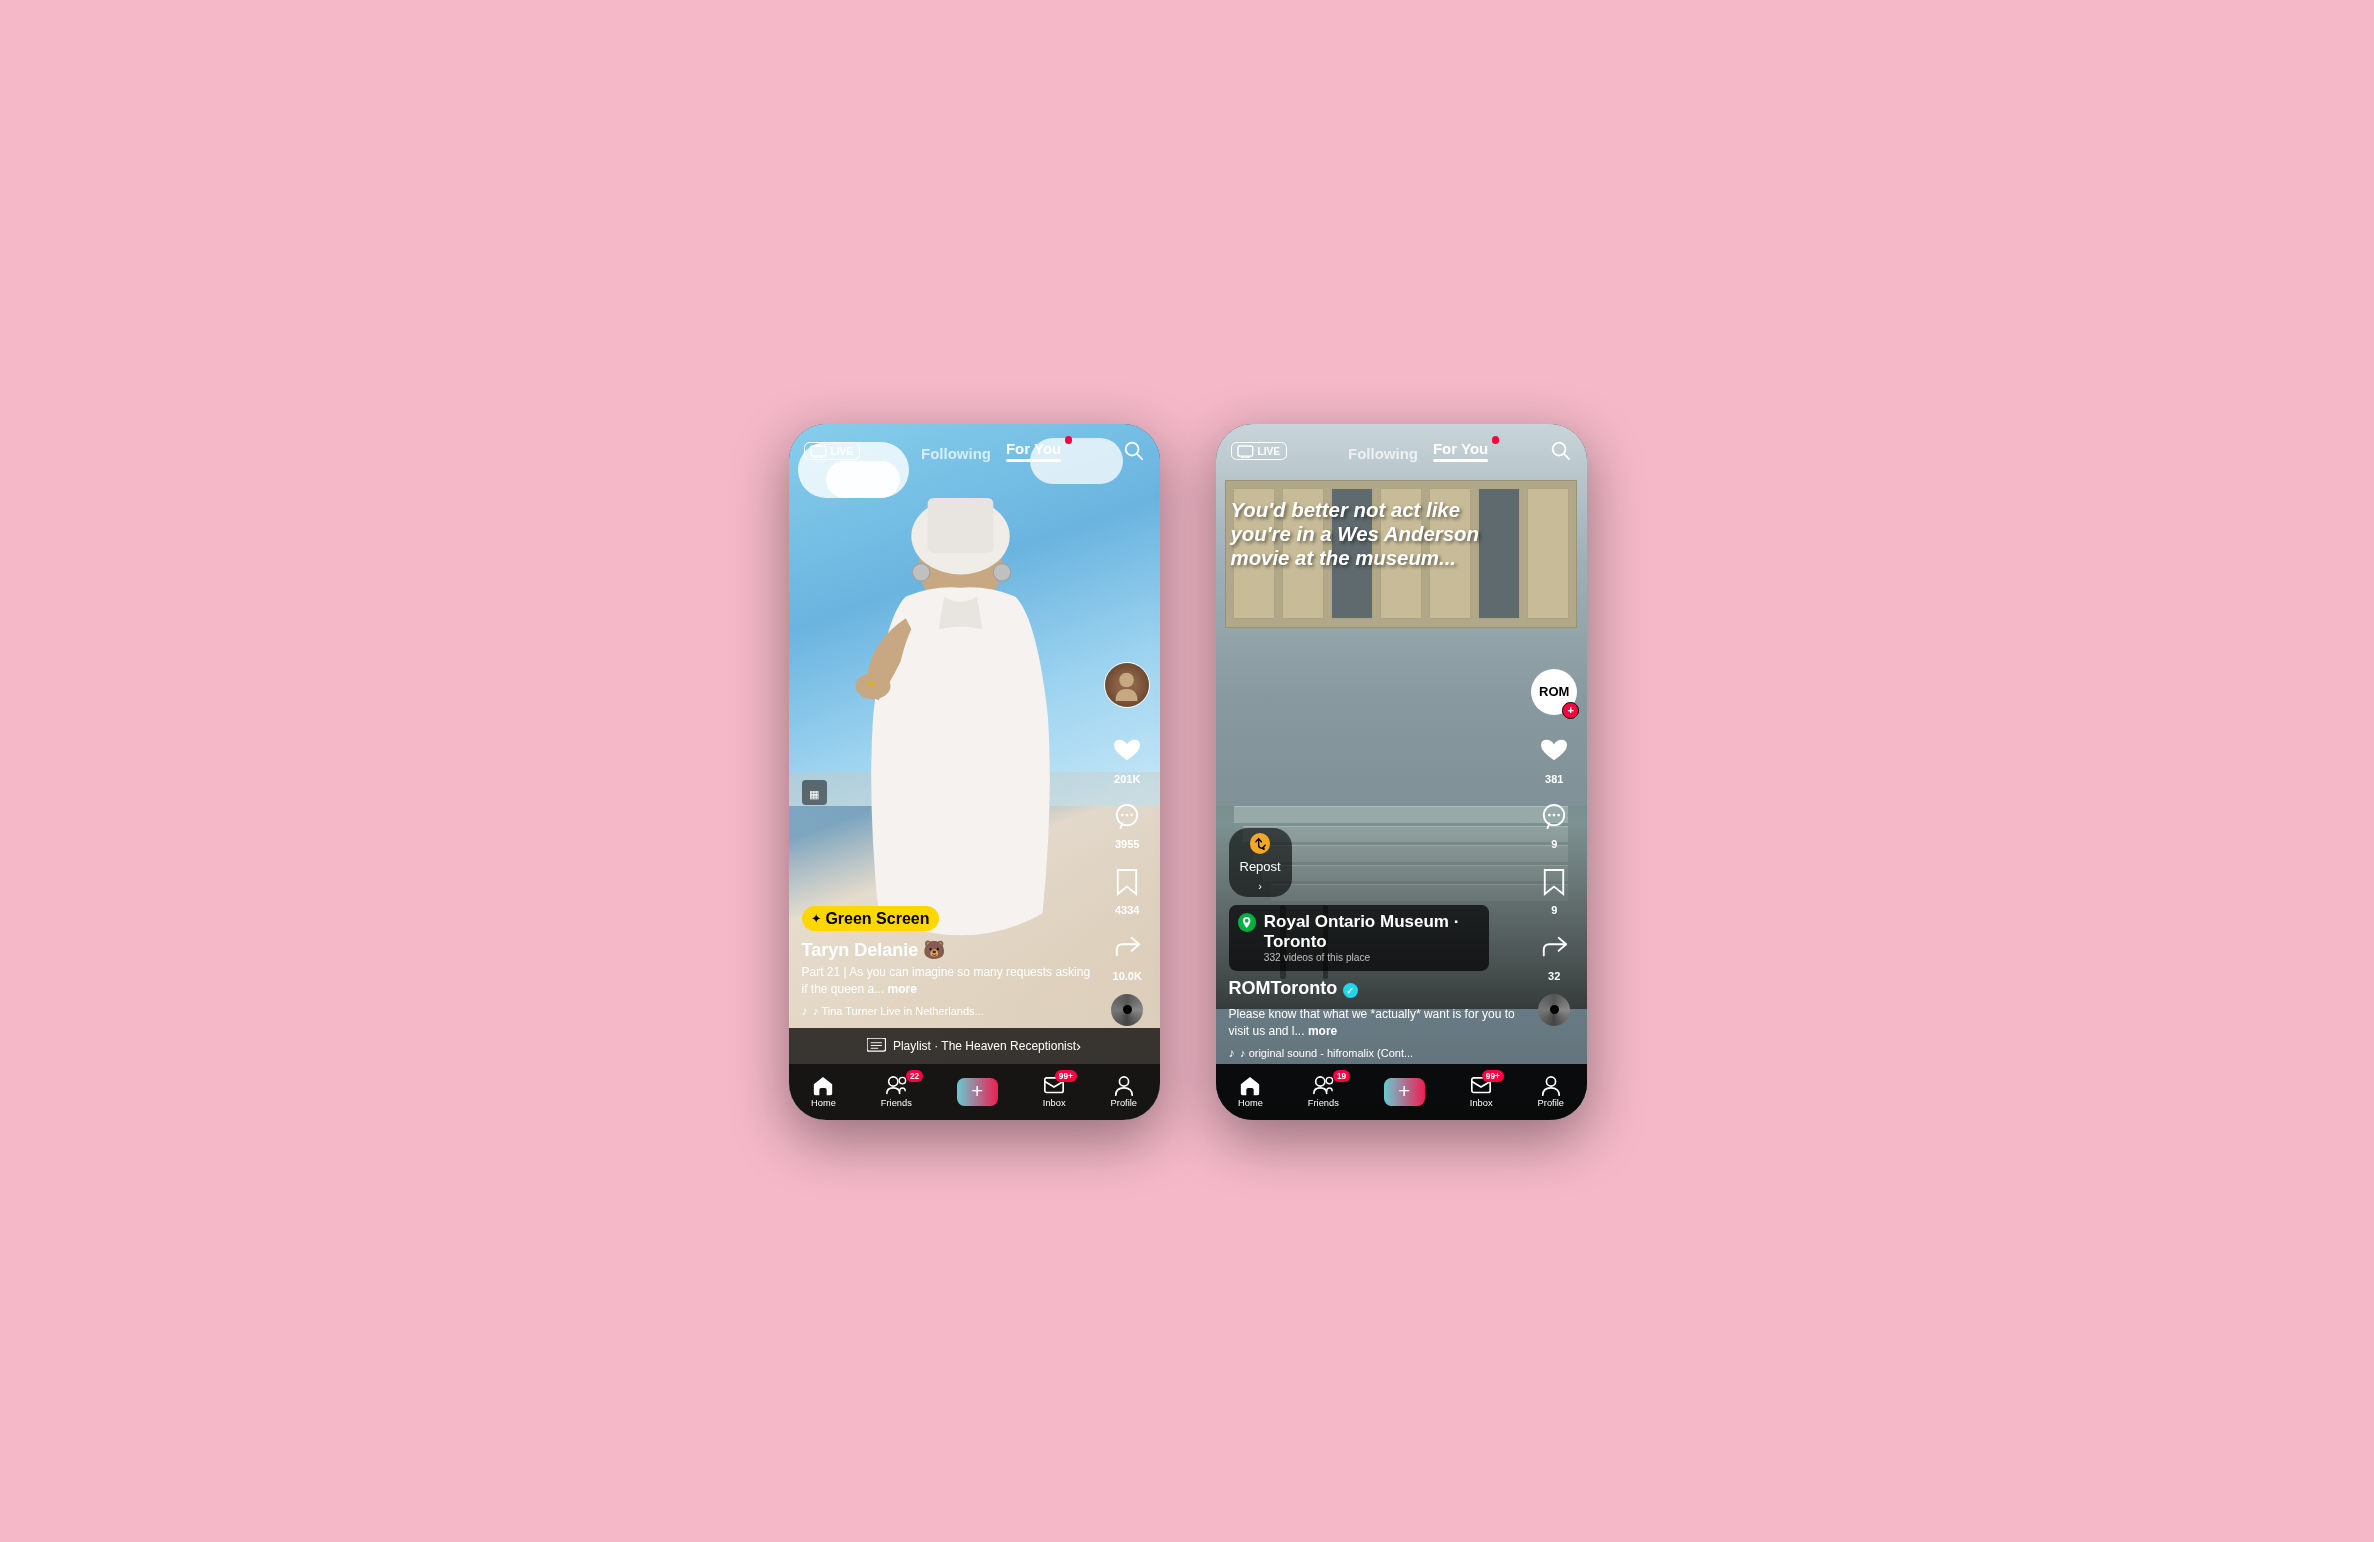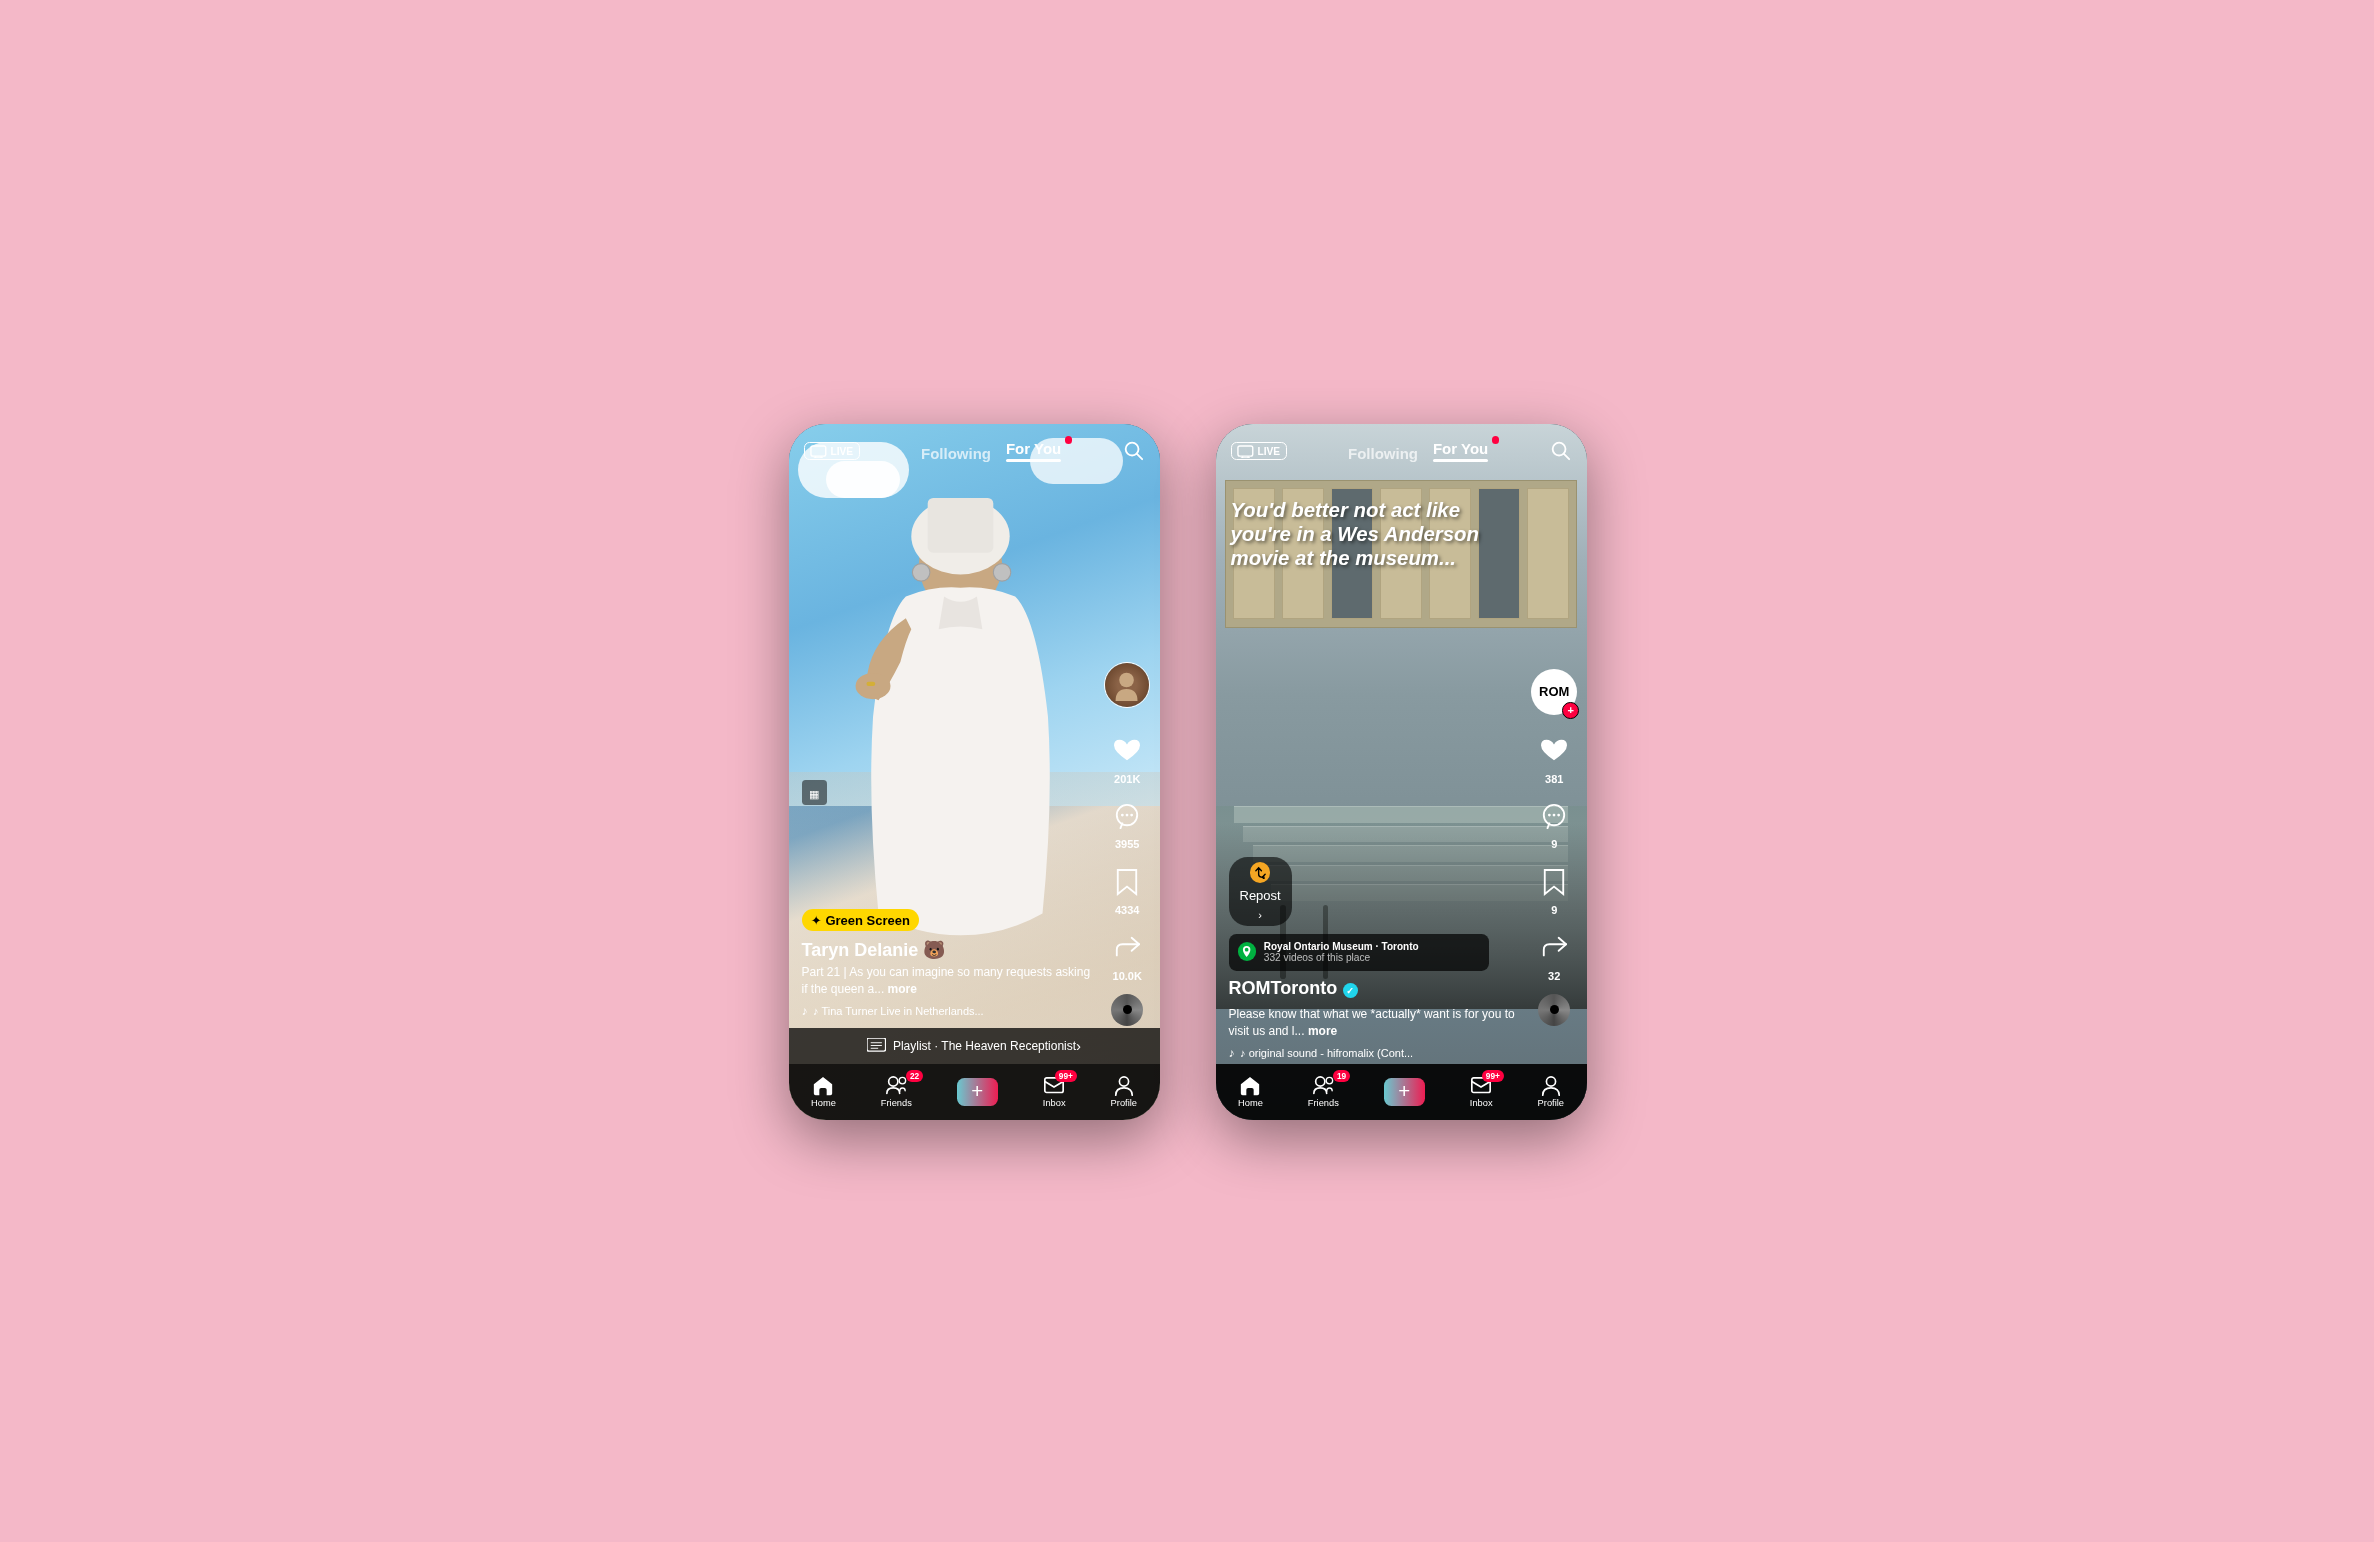--- a/index.html
+++ b/index.html
@@ -365,21 +365,21 @@
       flex-shrink: 0;
       margin-top: 0.9px;
     }
 
     .location-info {
       flex: 1;
     }
 
     .location-name {
       color: #fff;
-      font-size: 10px;
+      font-size: 17px;
       font-weight: 600;
     }
 
     .location-count {
       color: rgba(255,255,255,0.7);
       font-size: 10.2px;
     }
 
     .verified-check {
       width: 15px;
@@ -419,21 +419,21 @@
       align-items: center;
       gap: 3.7px;
     }
 
     .gs-star {
       font-size: 13px;
     }
 
     .gs-text {
       color: #000;
-      font-size: 13px;
+      font-size: 16px;
       font-weight: 700;
     }
 
     
     .taryn-bg {
       background: linear-gradient(160deg, #87CEEB 0%, #5ba3d4 40%, #d4c4b0 65%, #c0a890 85%, #b09880 100%);
     }
 
     
     .spinning-disc {

